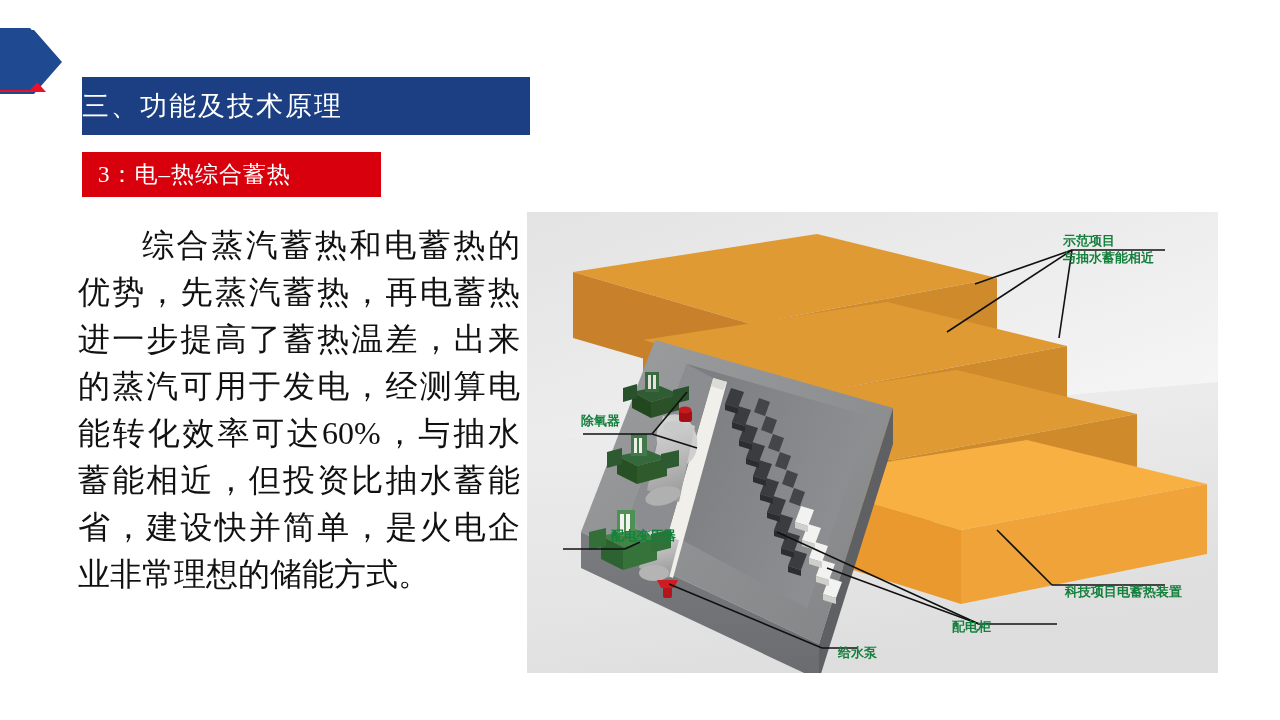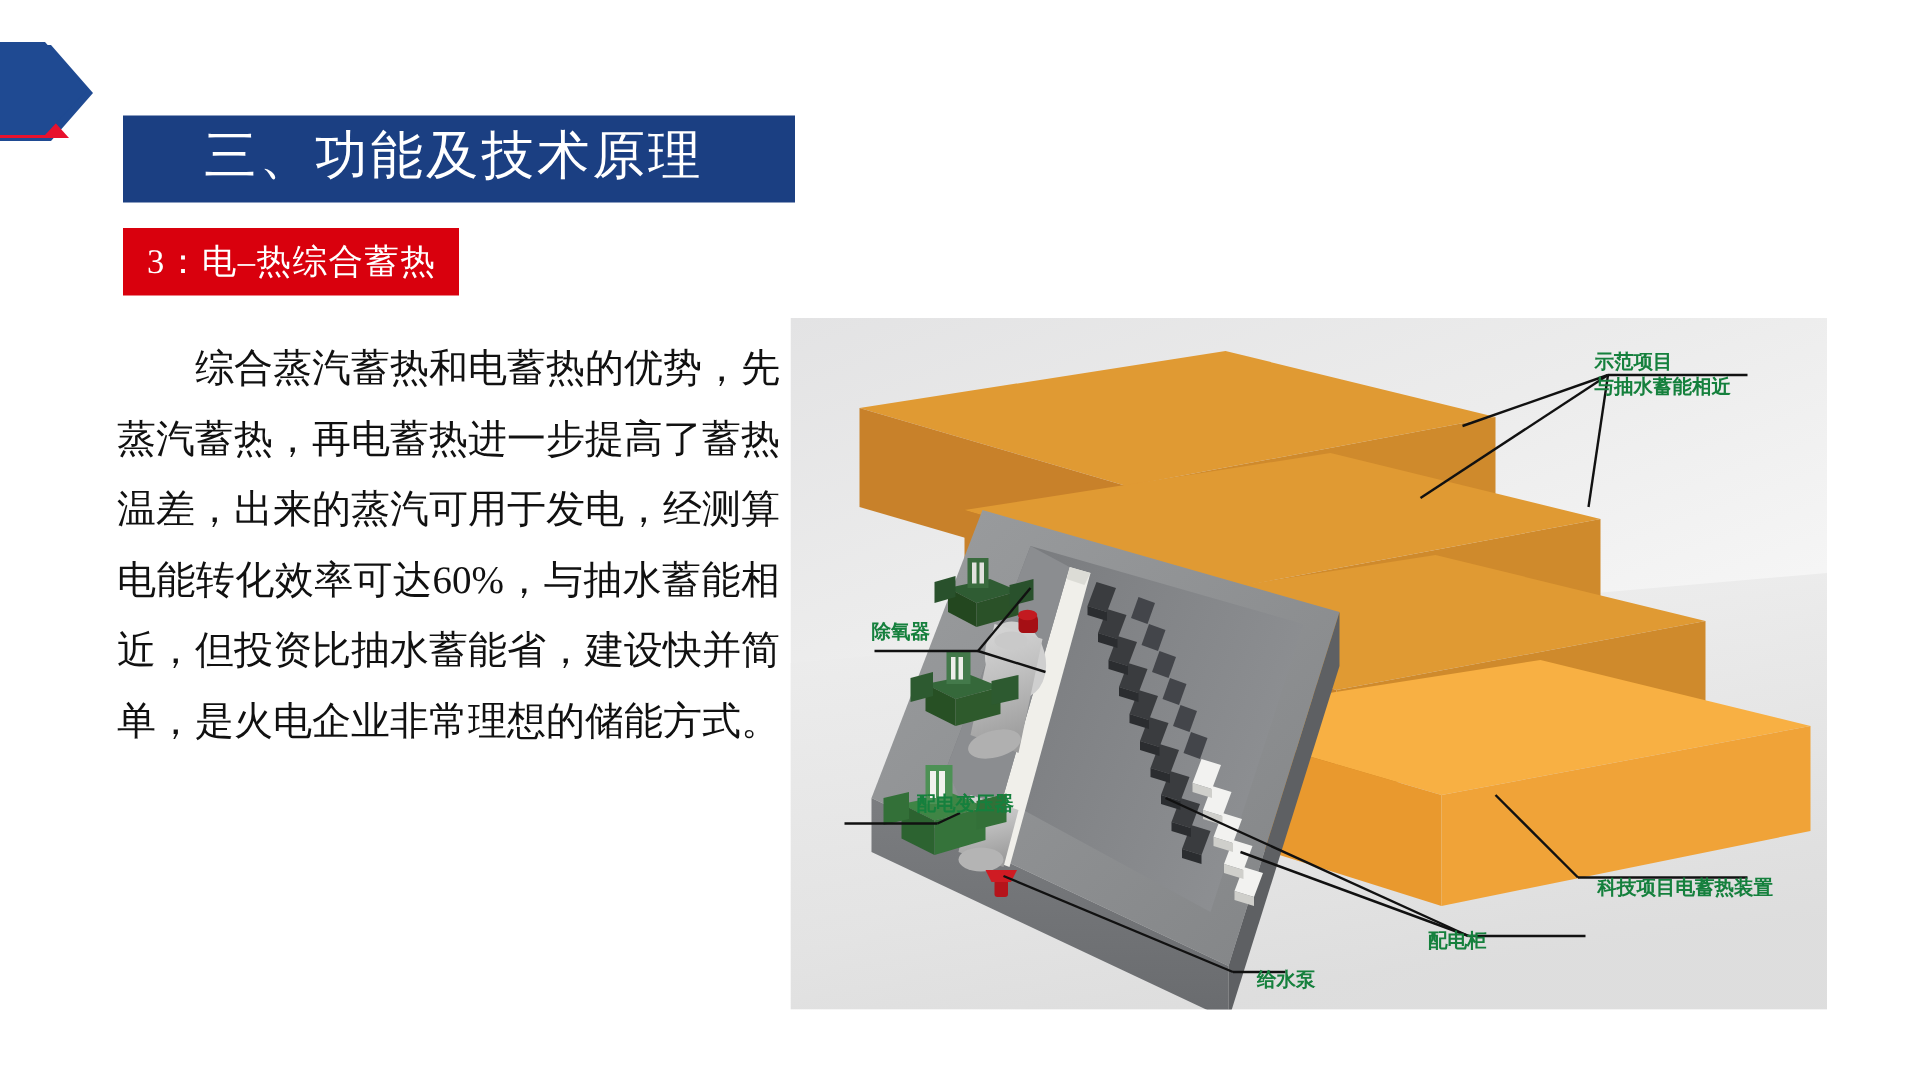--- a/index.html
+++ b/index.html
@@ -35,54 +35,53 @@
     left: 82px;
     top: 77px;
     width: 448px;
     height: 58px;
     background: #1b3f82;
     display: flex;
     align-items: center;
   }
   .section-banner .label {
     color: #ffffff;
-    font-size: 35px;
+    font-size: 27px;
     letter-spacing: 2px;
-    margin-left: 54px;
-    font-family: Liberation Mono, monospace;
+    font-family: Liberation Serif, serif;
     line-height: 1;
   }
 
   
   .sub-banner {
     position: absolute;
     left: 82px;
     top: 152px;
-    width: 224px;
+    width: 299px;
     height: 45px;
     background: #d9000d;
     display: flex;
     align-items: center;
   }
   .sub-banner .label {
     color: #ffffff;
     font-size: 23px;
     margin-left: 16px;
     letter-spacing: 1px;
     font-family: "Liberation Serif", "DejaVu Serif", serif;
     line-height: 1;
   }
 
   
   .body-text {
     position: absolute;
     left: 78px;
     top: 222px;
     width: 442px;
-    font-size: 26px;
+    font-size: 32px;
     line-height: 47px;
     color: #111111;
     text-indent: 2em;
     text-align: justify;
     text-justify: inter-ideograph;
     font-family: "Liberation Serif", "DejaVu Serif", serif;
   }
 
   
   .figure {

